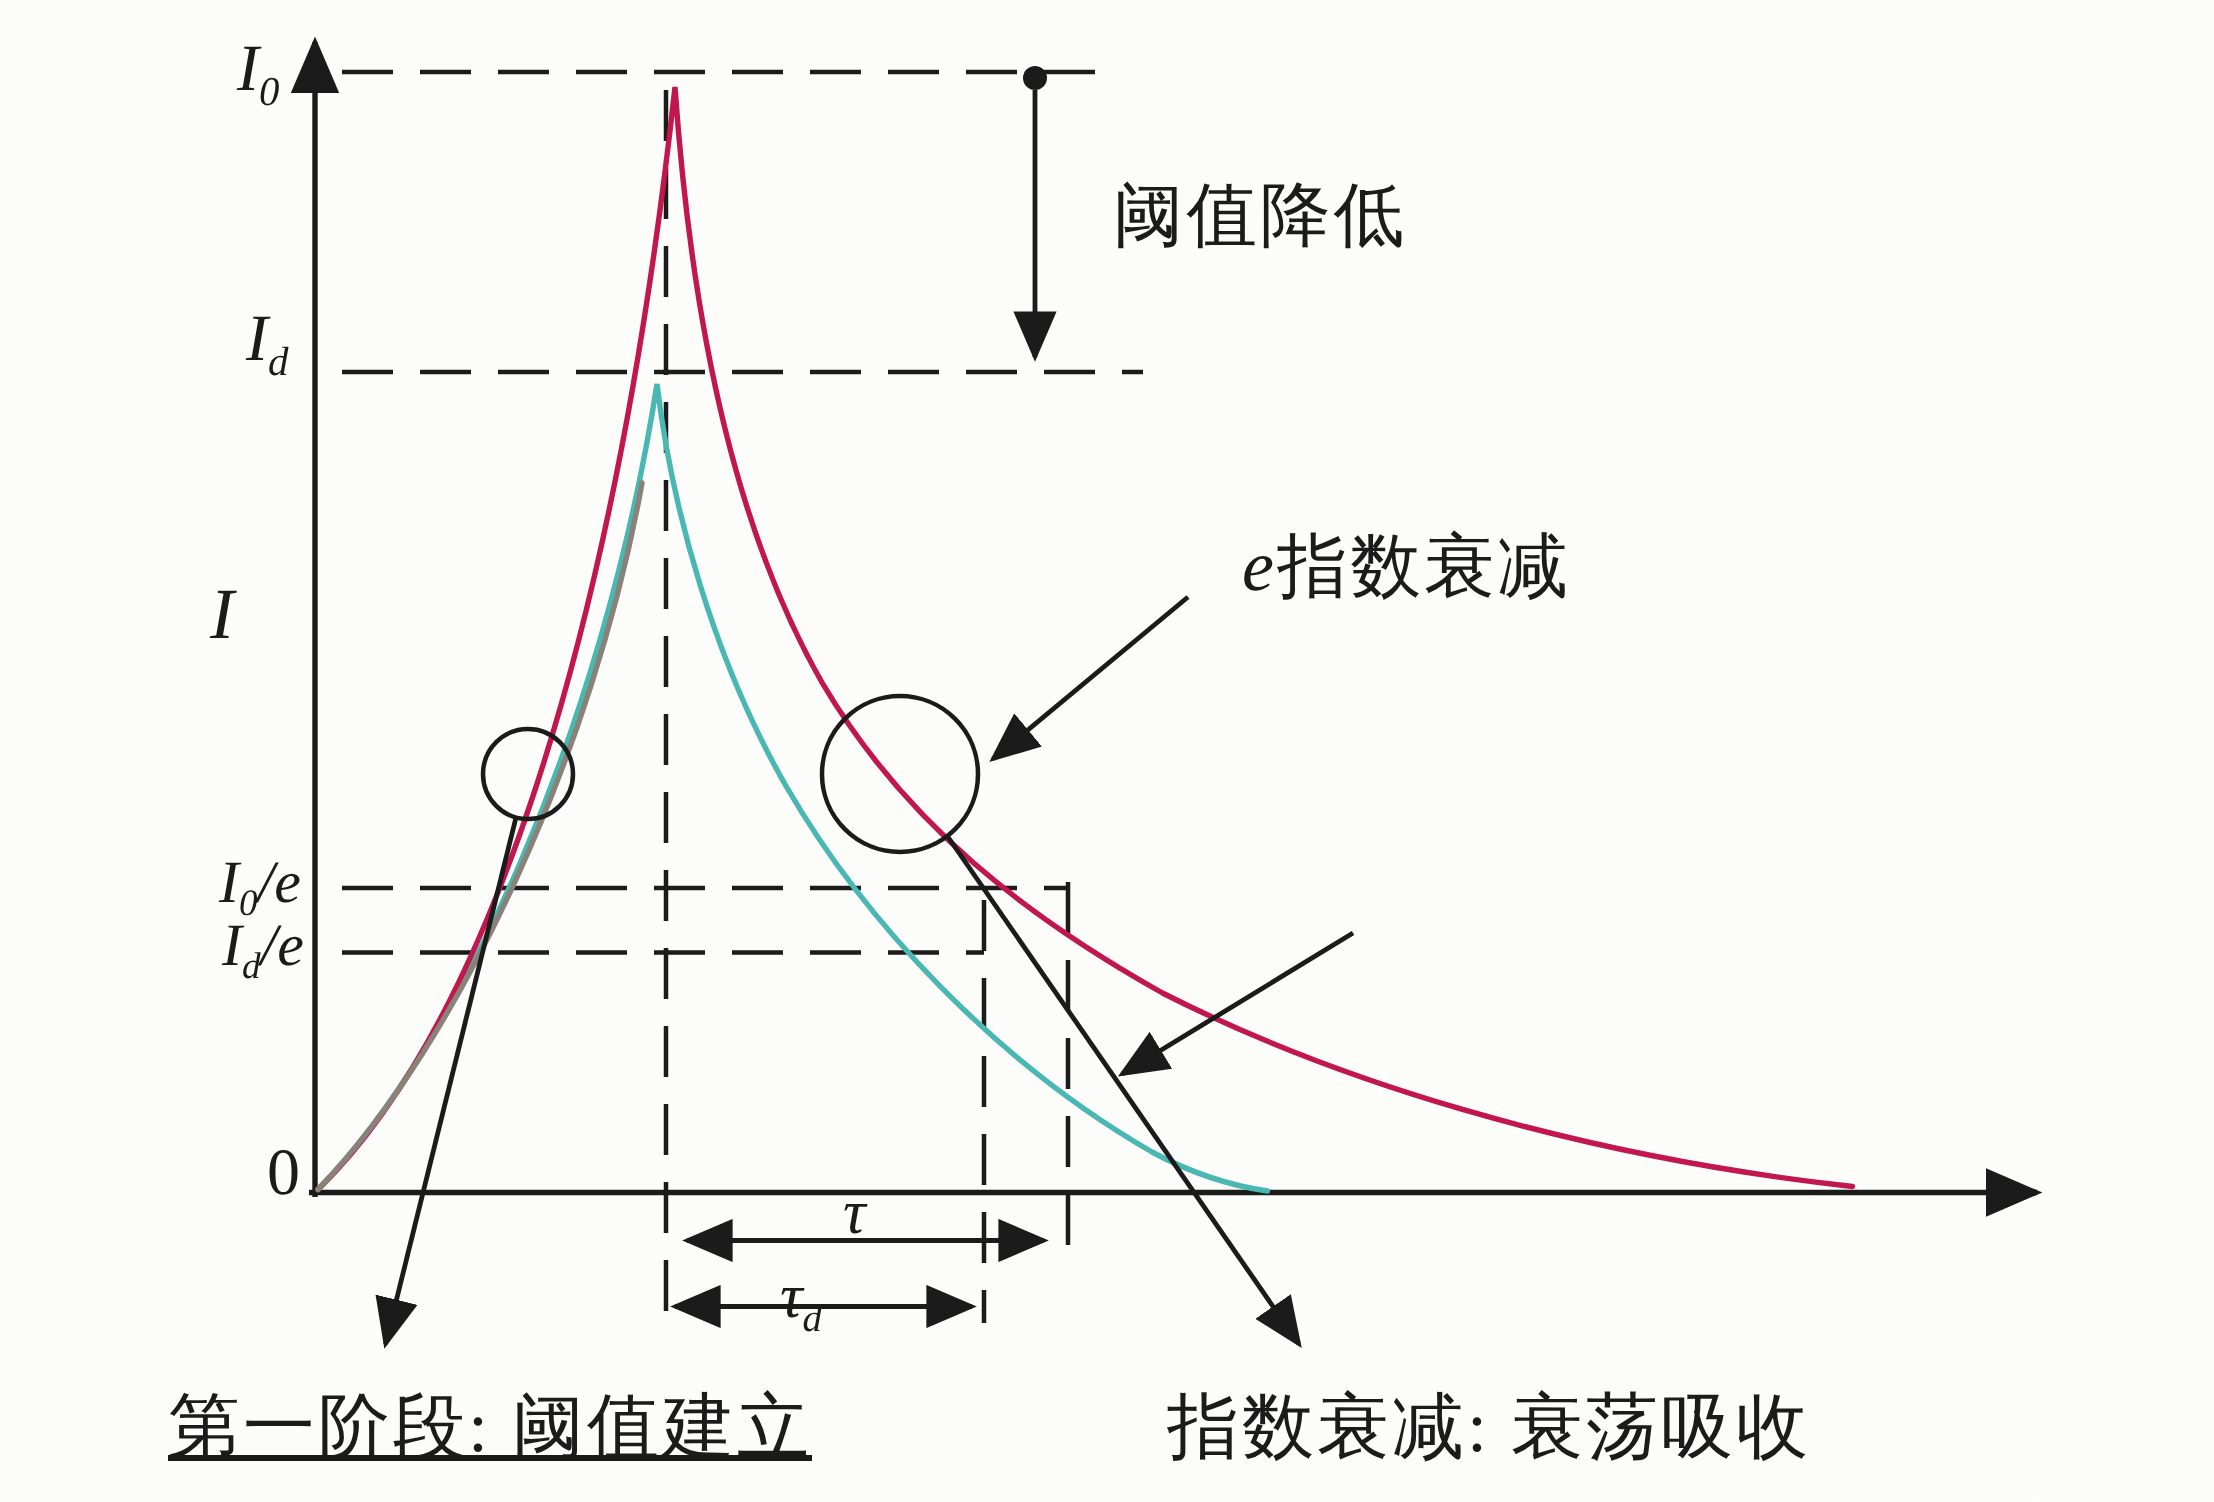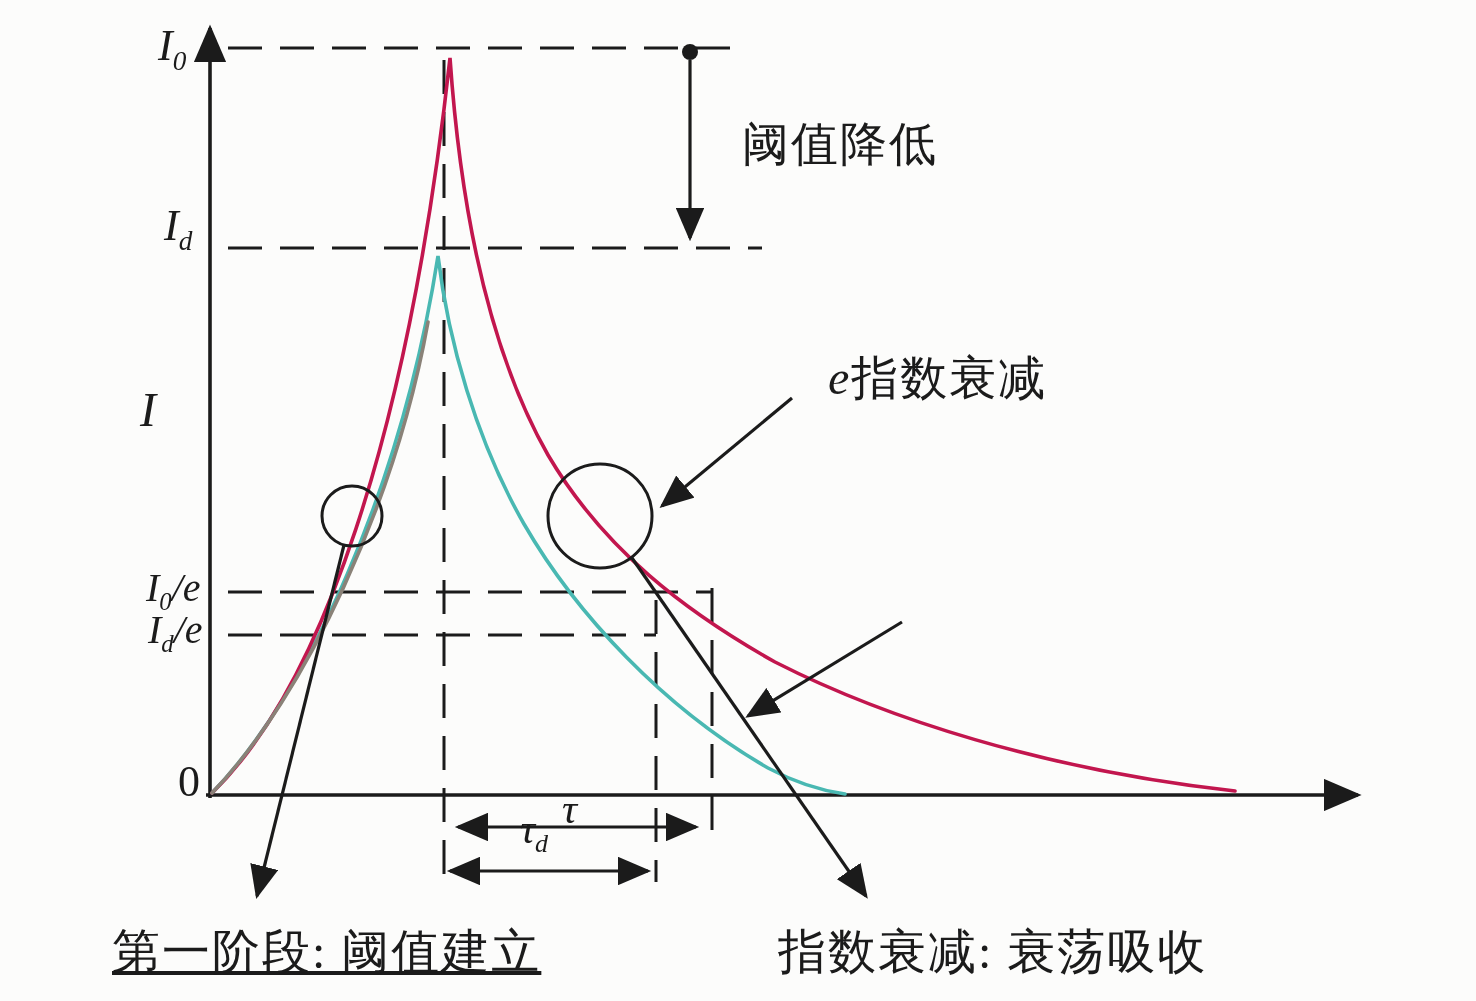--- a/index.html
+++ b/index.html
@@ -83,19 +83,19 @@
 
   <div class="txt zero" style="left:178px;top:760px;">0</div>
 
   <div class="txt cjk" style="left:742px;top:108px;margin-top:13px;">阈值降低</div>
 
   <div class="txt cjk" style="left:812px;top:354px;margin-left:16px;"><span class="math">e</span><span>指数衰减</span></div>
 
 
   <div class="txt tau math" style="left:562px;top:788px;">τ</div>
 
-  <div class="txt tau math" style="left:520px;top:808px;"><span>τ</span><sub>d</sub></div>
+  <div class="txt tau math" style="left:520px;top:844px;"><span>τ</span><sub>d</sub></div>
 
   <div class="txt stage" style="left:112px;top:928px;text-decoration:underline;">第一阶段: 阈值建立</div>
 
   <div class="txt stage" style="left:778px;top:928px;">指数衰减: 衰荡吸收</div>
 
 </div>
 
 </body></html>

